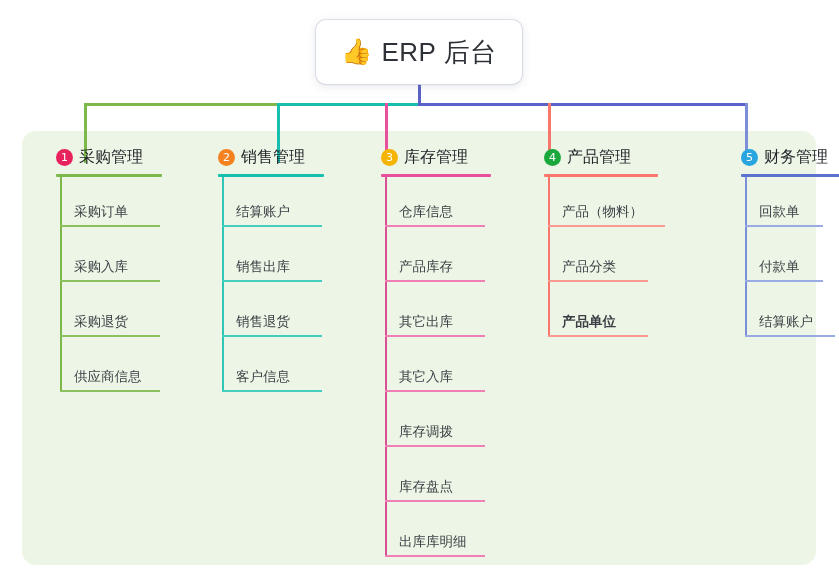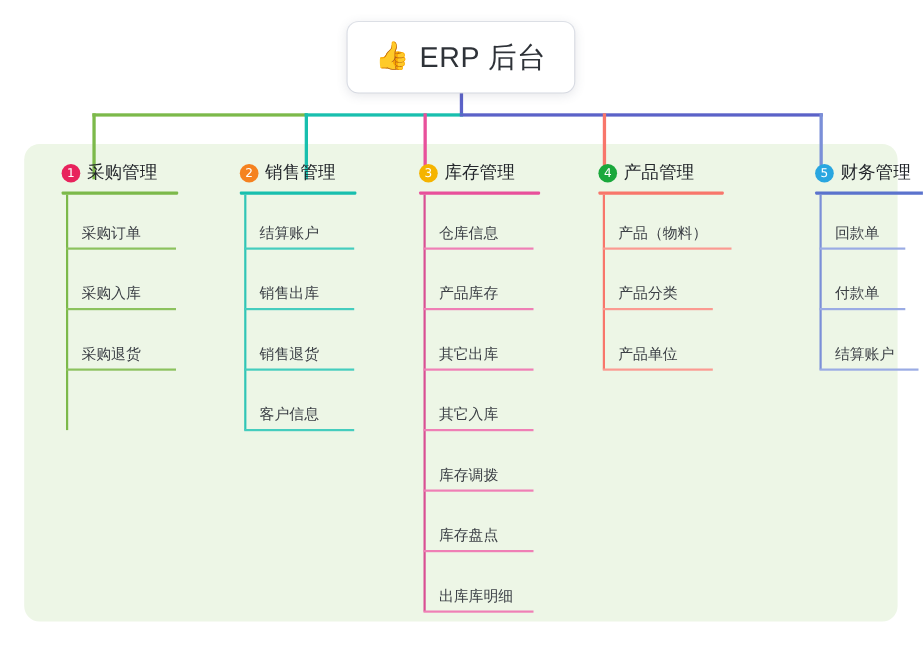--- a/index.html
+++ b/index.html
@@ -172,20 +172,24 @@
       <div class="item-rule" style="background:#8cc25e;"></div>
     </div>
     <div class="item" style="top:114px;text-align:center;">
       <span class="item-label">采购入库</span>
       <div class="item-rule" style="background:#8cc25e;"></div>
     </div>
     <div class="item" style="top:169px;">
       <span class="item-label">采购退货</span>
       <div class="item-rule" style="background:#8cc25e;"></div>
     </div>
+    <div class="item" style="top:224px;">
+      <span class="item-label">供应商信息</span>
+      <div class="item-rule" style="background:#8cc25e;"></div>
+    </div>
   </div>
 
   <div class="column" style="left:202px; width:150px;">
     <div class="col-head">
       <span class="badge" style="background:#f58220;">2</span>
       <span class="col-title">销售管理</span>
     </div>
     <div class="head-rule" style="width:106px; background:#18bfae;"></div>
     <div class="spine" style="height:214px; background:#31c5b6;"></div>
 
@@ -254,21 +258,21 @@
     <div class="spine" style="height:159px; background:#f8766b;"></div>
 
     <div class="item" style="top:59px; width:117px;">
       <span class="item-label">产品（物料）</span>
       <div class="item-rule" style="background:#fb9a91; width:117px;"></div>
     </div>
     <div class="item" style="top:114px;">
       <span class="item-label">产品分类</span>
       <div class="item-rule" style="background:#fb9a91;"></div>
     </div>
-    <div class="item" style="top:169px;">
+    <div class="item" style="top:169px;font-weight:bold;">
       <span class="item-label">产品单位</span>
       <div class="item-rule" style="background:#fb9a91;"></div>
     </div>
   </div>
 
   <div class="column" style="left:725px; width:100px;">
     <div class="col-head">
       <span class="badge" style="background:#29a6e0;">5</span>
       <span class="col-title">财务管理</span>
     </div>

